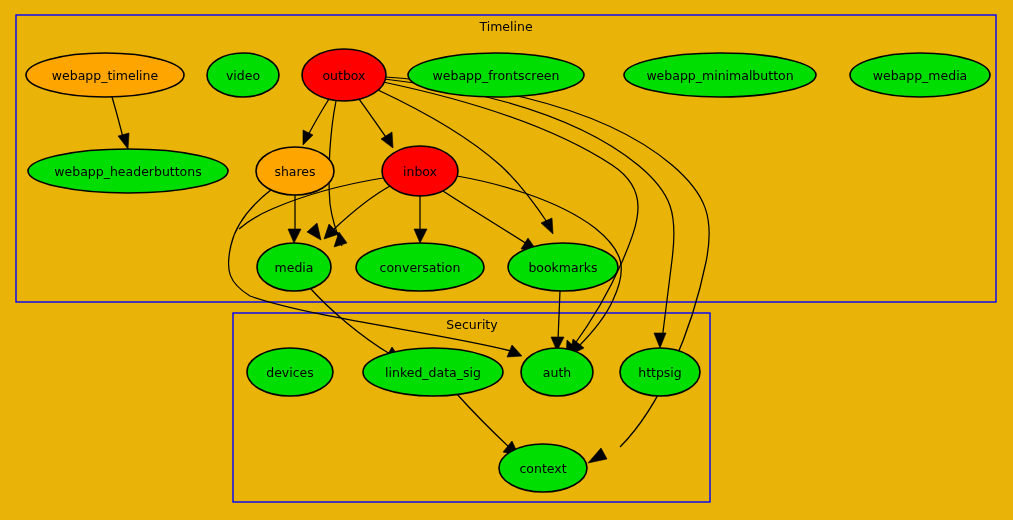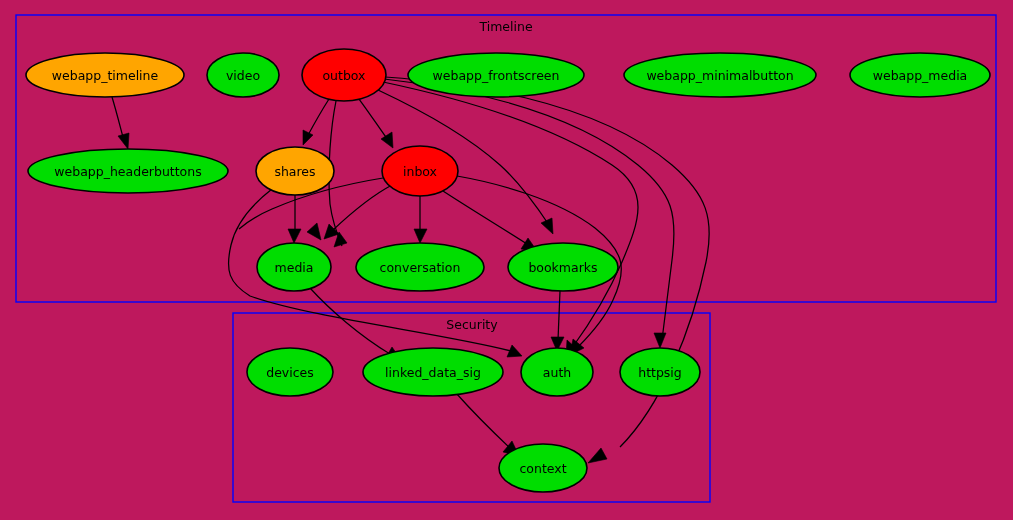--- a/index.html
+++ b/index.html
@@ -10,21 +10,21 @@
   body {
     width: 1013px;
     height: 520px;
     font-family: "DejaVu Sans", sans-serif;
     overflow: hidden;
   }
   #graph-root {
     position: relative;
     width: 1013px;
     height: 520px;
-    background: #be185d;
+    background: #eab308;
   }
   svg#graph-svg {
     display: block;
     width: 1013px;
     height: 520px;
   }
   .cluster-box {
     fill: none;
     stroke: #0000ff;
     stroke-width: 1.4;

